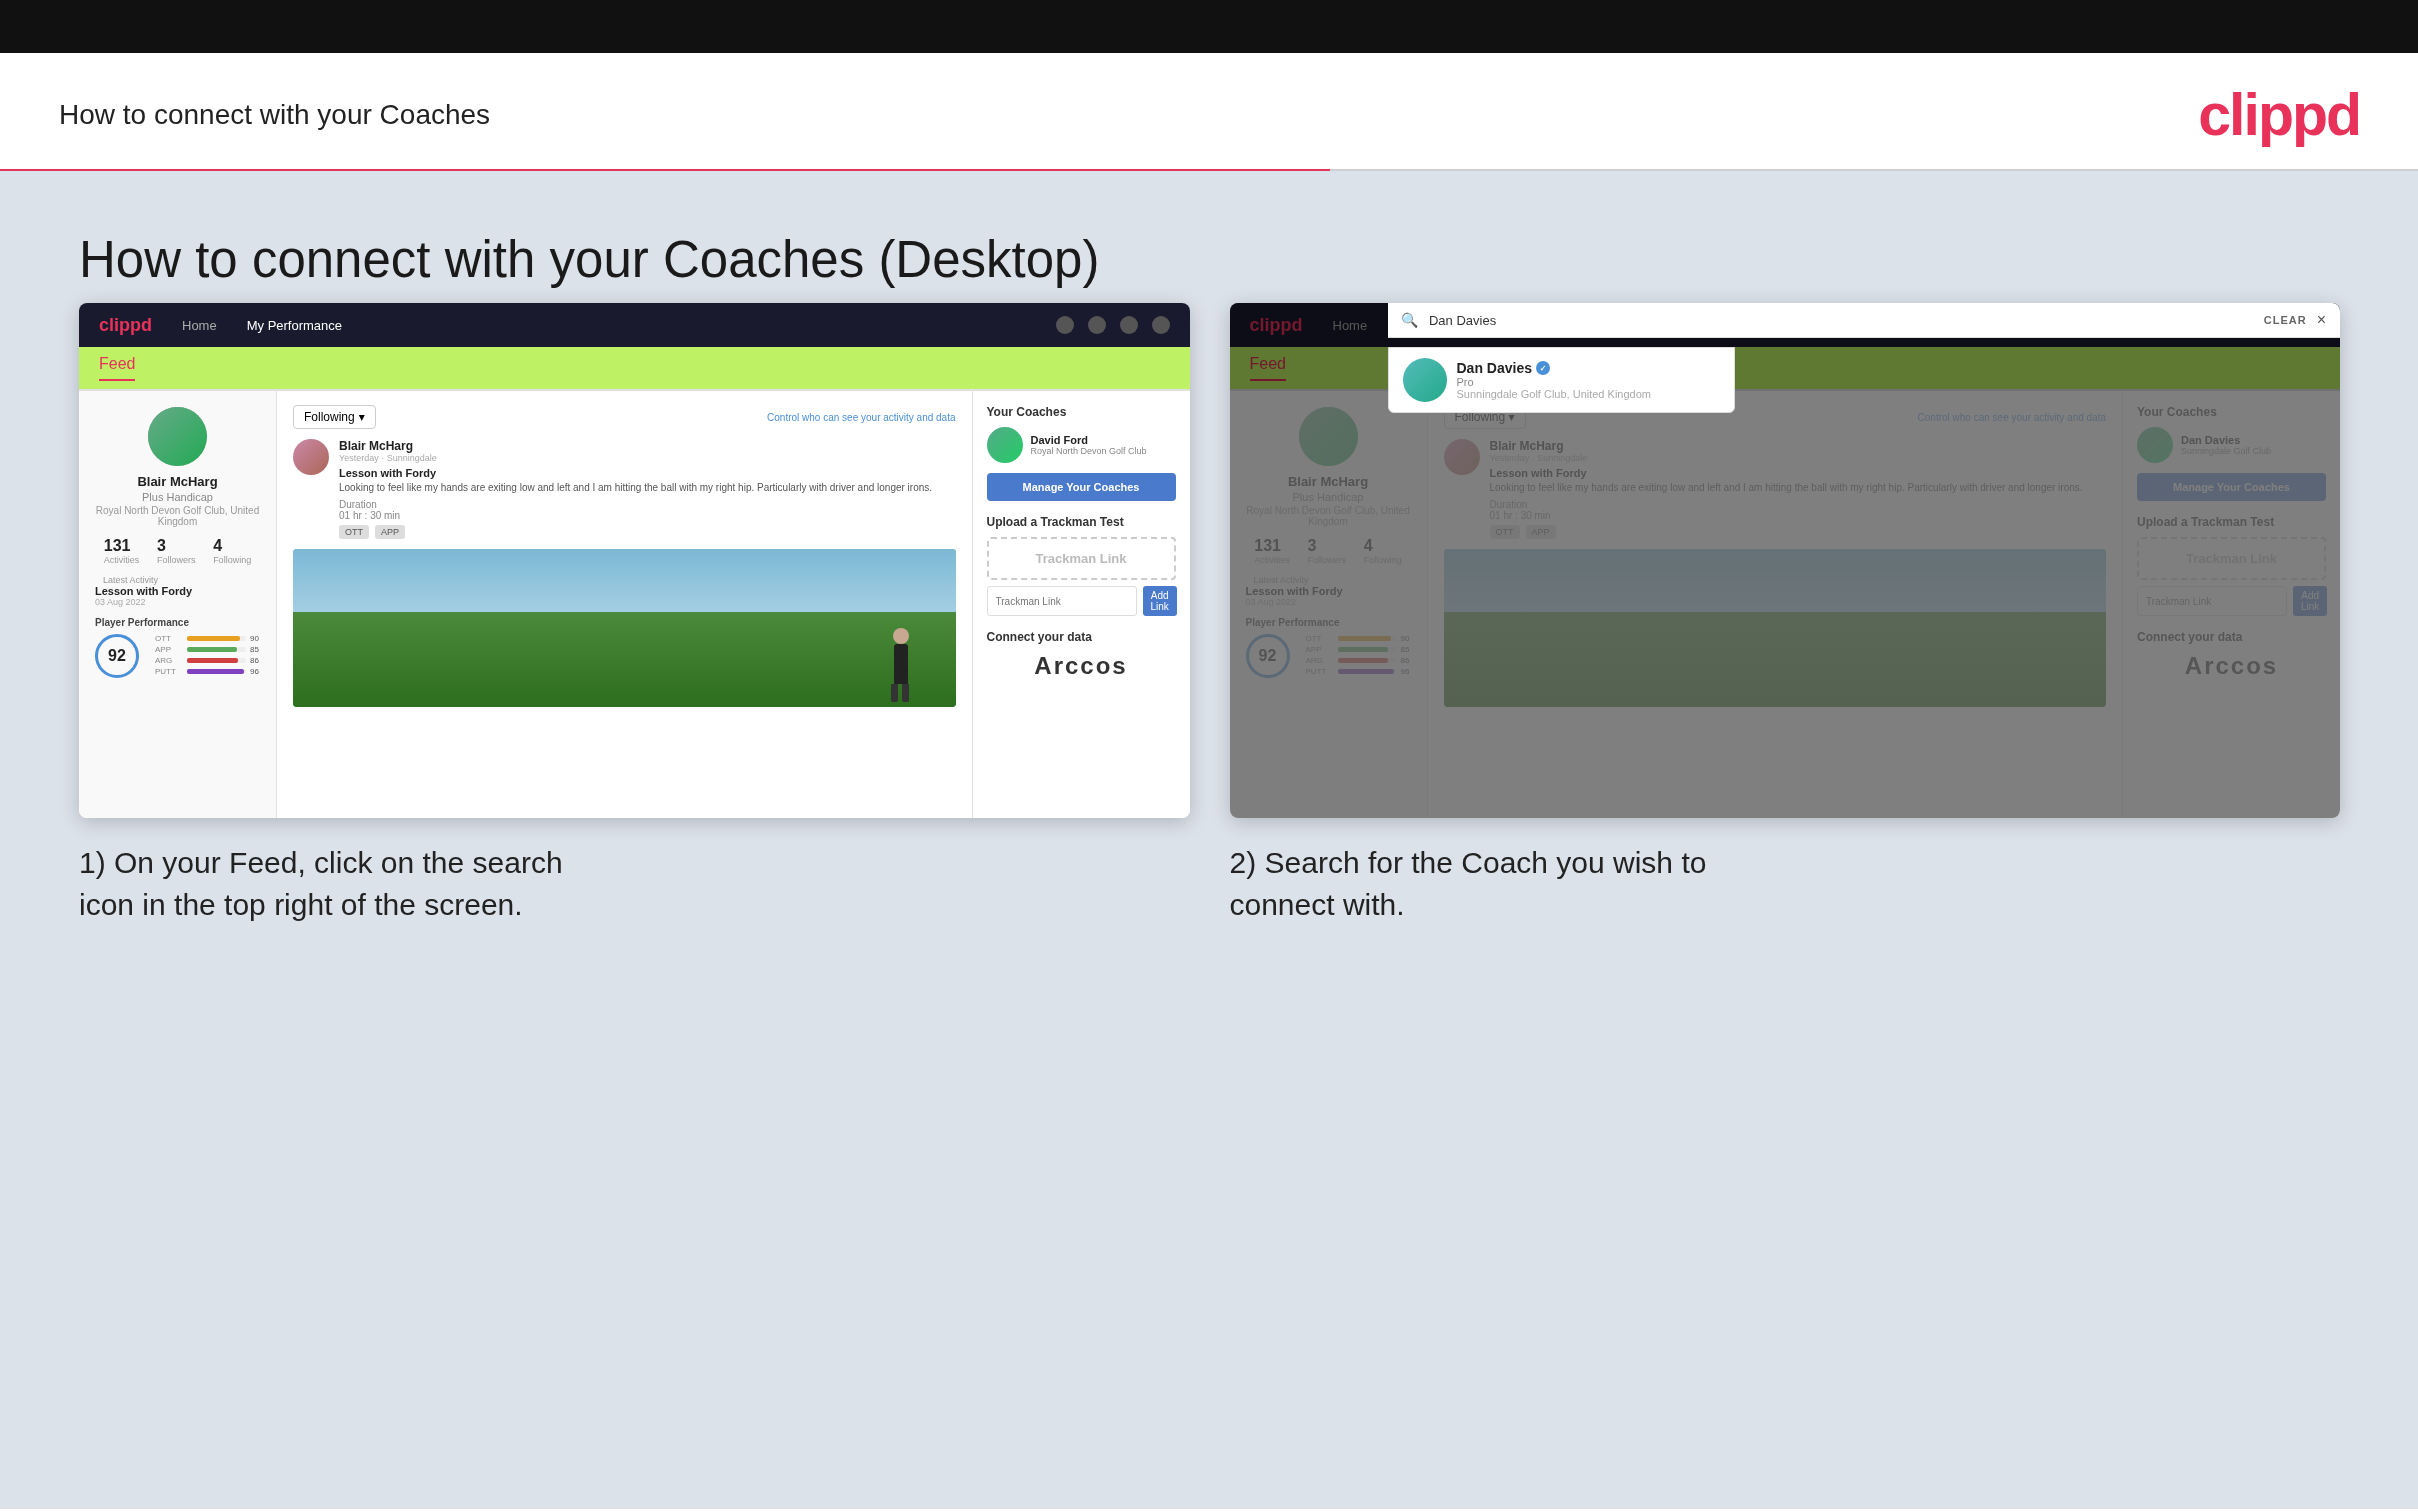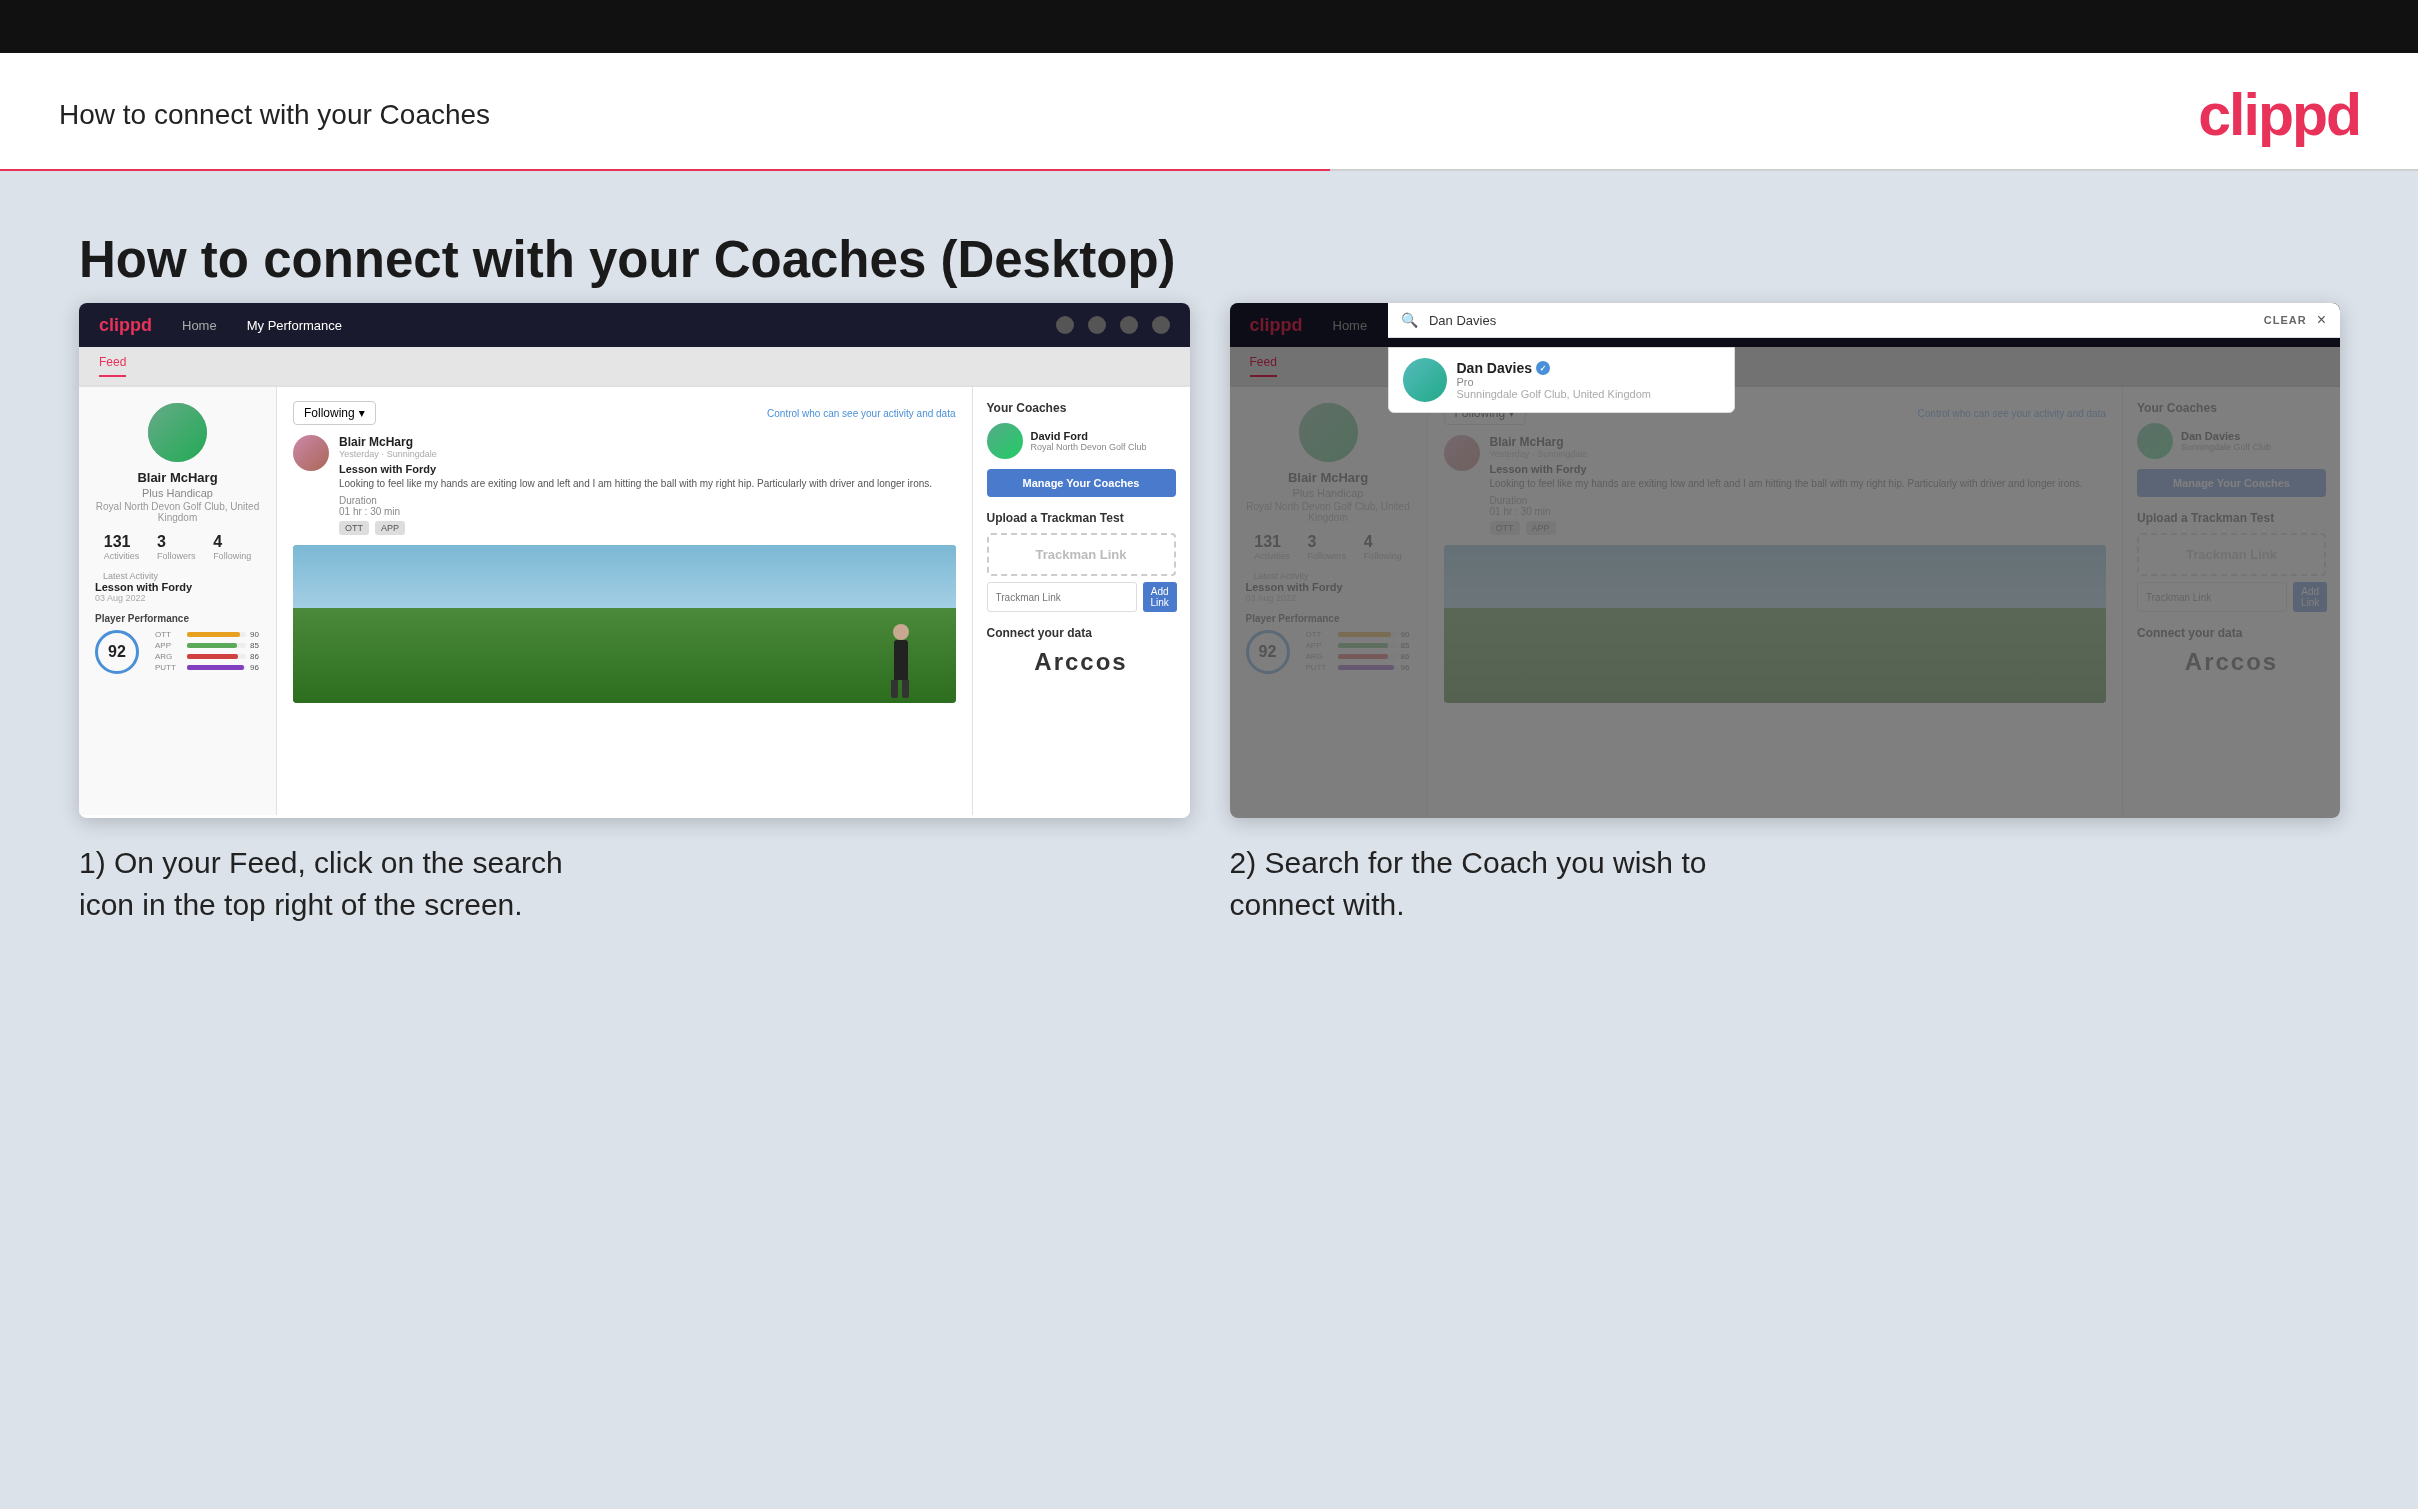--- a/index.html
+++ b/index.html
@@ -39,21 +39,21 @@
 
     
     .main-content {
       background: #dce2ea;
       padding: 59px 79px 79px 79px;
       min-height: 1337px;
     }
 
     .page-heading {
       font-size: 51px;
-      font-weight: 700;
+      font-weight: 400;
       color: #1a1a1a;
       margin-bottom: 14px;
     }
     .page-subheading {
       font-size: 36px;
       color: #333;
       font-weight: 400;
       margin-bottom: 59px;
     }
 
@@ -106,24 +106,24 @@
     }
     .nav-icon {
       width: 18px;
       height: 18px;
       background: #555;
       border-radius: 50%;
     }
 
     
     .feed-tab {
-      background: #e5e5e5;
+      background: #bef264;
       border-bottom: 2px solid #e0e0e0;
       padding: 8px 20px;
-      font-size: 12px;
+      font-size: 16px;
       color: #333;
     }
     .feed-tab-active {
       color: #e8325a;
       border-bottom: 2px solid #e8325a;
       display: inline-block;
       padding-bottom: 6px;
     }
 
     

